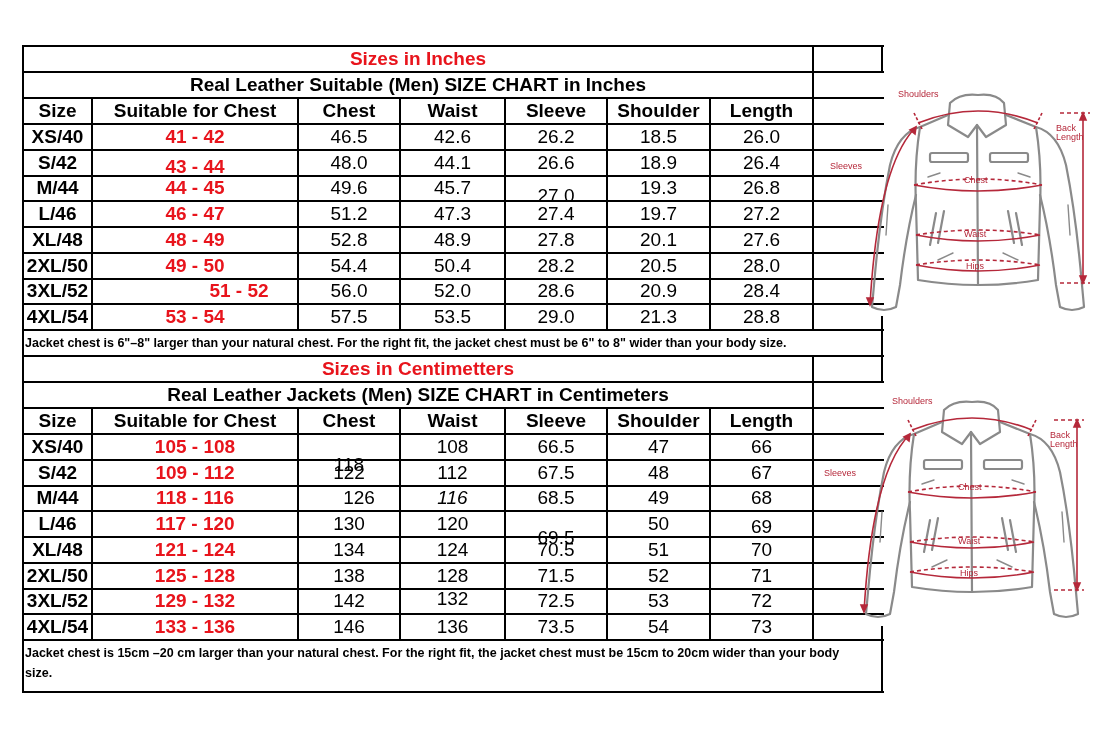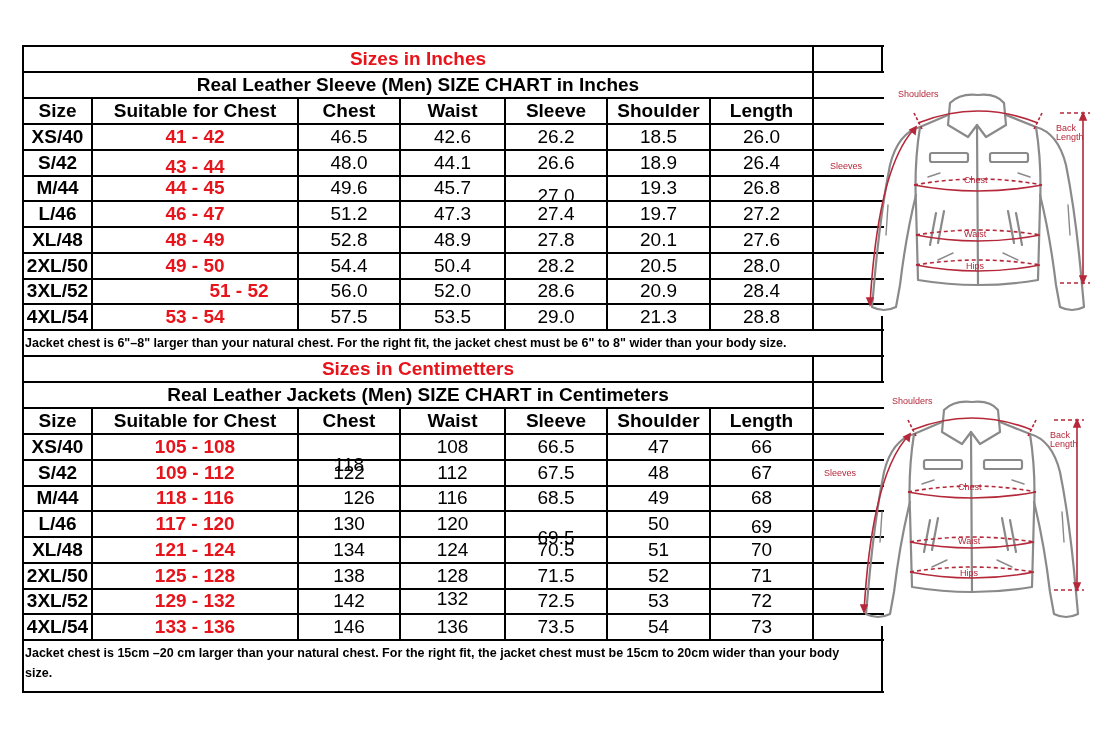--- a/index.html
+++ b/index.html
@@ -18,21 +18,21 @@
     .note { position: absolute; font-size: 12.5px; font-weight: bold; line-height: 20px; padding-left: 2px; }
     .diagram { position: absolute; }
     .diagram svg { display: block; }
   </style>
 </head>
 <body>
 
 <div id="root">
     <div class="abs" style="left: 23px; top: 46px; width: 859px; height: 310px;"></div>
     <div class="cell title-red" style="left: 23px; width: 790px; top: 46px; height: 26px;">Sizes in Inches</div>
-    <div class="cell subtitle" style="left: 23px; width: 790px; top: 72px; height: 26px;">Real Leather Sleeve (Men)  SIZE CHART  in Inches</div>
+    <div class="cell subtitle" style="left: 23px; width: 790px; top: 72px; height: 26px;">Real Leather Suitable (Men)  SIZE CHART  in Inches</div>
     <div class="cell hdr" style="left: 23px; width: 69px; top: 98px; height: 26px;">Size</div>
     <div class="cell hdr" style="left: 92px; width: 206px; top: 98px; height: 26px;">Suitable for Chest</div>
     <div class="cell hdr" style="left: 298px; width: 102px; top: 98px; height: 26px;">Chest</div>
     <div class="cell hdr" style="left: 400px; width: 105px; top: 98px; height: 26px;">Waist</div>
     <div class="cell hdr" style="left: 505px; width: 102px; top: 98px; height: 26px;">Sleeve</div>
     <div class="cell hdr" style="left: 607px; width: 103px; top: 98px; height: 26px;">Shoulder</div>
     <div class="cell hdr" style="left: 710px; width: 103px; top: 98px; height: 26px;">Length</div>
     <div class="cell size" style="left: 23px; width: 69px; top: 124px; height: 25.75px;">XS/40</div>
     <div class="cell range" style="left: 92px; width: 206px; top: 124px; height: 25.75px;">41  -  42</div>
     <div class="cell " style="left: 298px; width: 102px; top: 124px; height: 25.75px;">46.5</div>
@@ -135,21 +135,21 @@
     <div class="cell size" style="left: 23px; width: 69px; top: 459.75px; height: 25.75px;">S/42</div>
     <div class="cell range" style="left: 92px; width: 206px; top: 459.75px; height: 25.75px;">109  -  112</div>
     <div class="cell " style="left: 298px; width: 102px; top: 459.75px; height: 25.75px;">122</div>
     <div class="cell " style="left: 400px; width: 105px; top: 459.75px; height: 25.75px;">112</div>
     <div class="cell " style="left: 505px; width: 102px; top: 459.75px; height: 25.75px;">67.5</div>
     <div class="cell " style="left: 607px; width: 103px; top: 459.75px; height: 25.75px;">48</div>
     <div class="cell " style="left: 710px; width: 103px; top: 459.75px; height: 25.75px;">67</div>
     <div class="cell size" style="left: 23px; width: 69px; top: 485.5px; height: 25.75px;">M/44</div>
     <div class="cell range" style="left: 92px; width: 206px; top: 485.5px; height: 25.75px;">118  -  116</div>
     <div class="cell " style="left: 298px; width: 122px; top: 485.5px; height: 25.75px;">126</div>
-    <div class="cell " style="left: 400px; width: 105px; top: 485.5px; height: 25.75px;">116</div>
+    <div class="cell " style="left: 400px; width: 105px; top: 485.5px; height: 25.75px; font-style: italic;">116</div>
     <div class="cell " style="left: 505px; width: 102px; top: 485.5px; height: 25.75px;">68.5</div>
     <div class="cell " style="left: 607px; width: 103px; top: 485.5px; height: 25.75px;">49</div>
     <div class="cell " style="left: 710px; width: 103px; top: 485.5px; height: 25.75px;">68</div>
     <div class="cell size" style="left: 23px; width: 69px; top: 511.25px; height: 25.75px;">L/46</div>
     <div class="cell range" style="left: 92px; width: 206px; top: 511.25px; height: 25.75px;">117  -  120</div>
     <div class="cell " style="left: 298px; width: 102px; top: 511.25px; height: 25.75px;">130</div>
     <div class="cell " style="left: 400px; width: 105px; top: 511.25px; height: 25.75px;">120</div>
     <div class="cell " style="left: 505px; width: 102px; top: 525px; height: 25.75px; border-radius: 12px;">69.5</div>
     <div class="cell " style="left: 607px; width: 103px; top: 511.25px; height: 25.75px;">50</div>
     <div class="cell " style="left: 710px; width: 103px; top: 511.25px; height: 31px;">69</div>

